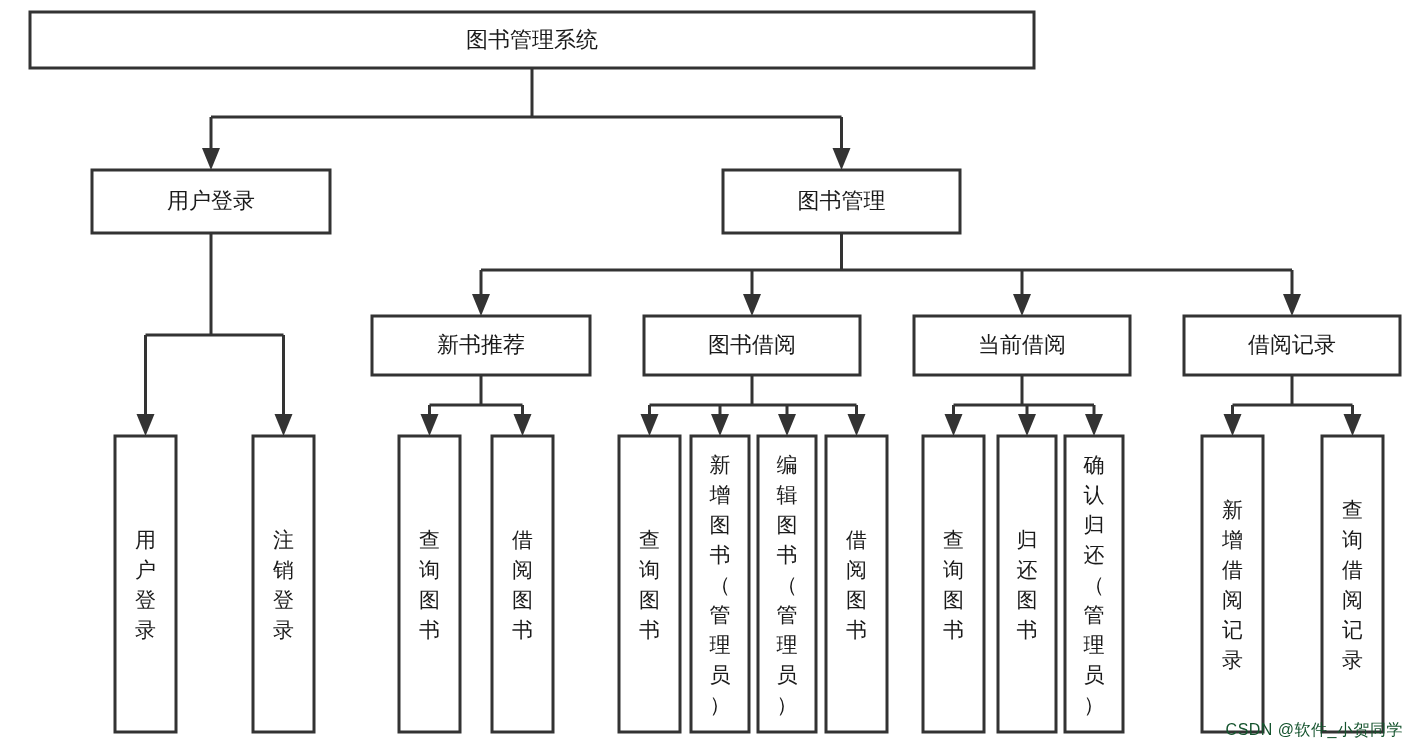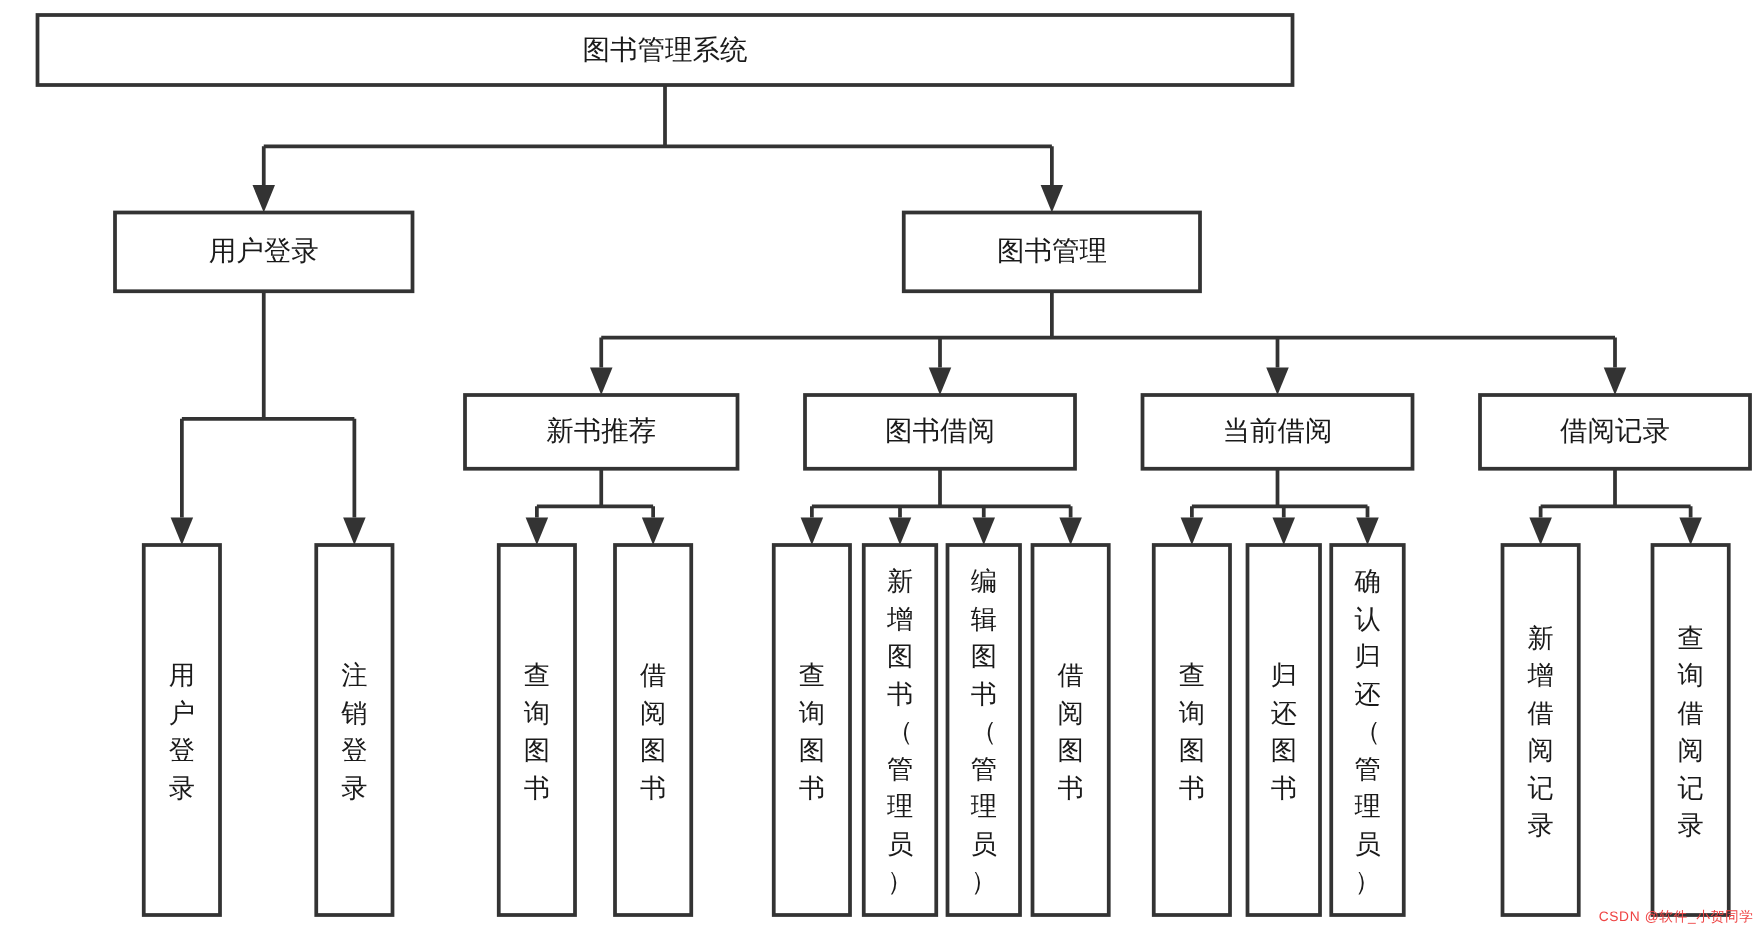--- a/index.html
+++ b/index.html
@@ -56,22 +56,22 @@
     font-family: "Liberation Sans", "DejaVu Sans", sans-serif;
     font-size: 21px;
     fill: #1a1a1a;
     text-anchor: middle;
   }
   .watermark {
     position: absolute;
     right: 14px;
     bottom: 6px;
     font-family: "Liberation Sans", "DejaVu Sans", sans-serif;
-    font-size: 11px;
-    color: #ef4444;
+    font-size: 16px;
+    color: #14532d;
     letter-spacing: 0.5px;
     user-select: none;
     pointer-events: none;
     white-space: nowrap;
   }
 </style>
 </head>
 <body>
 
 <div id="diagram-root">

